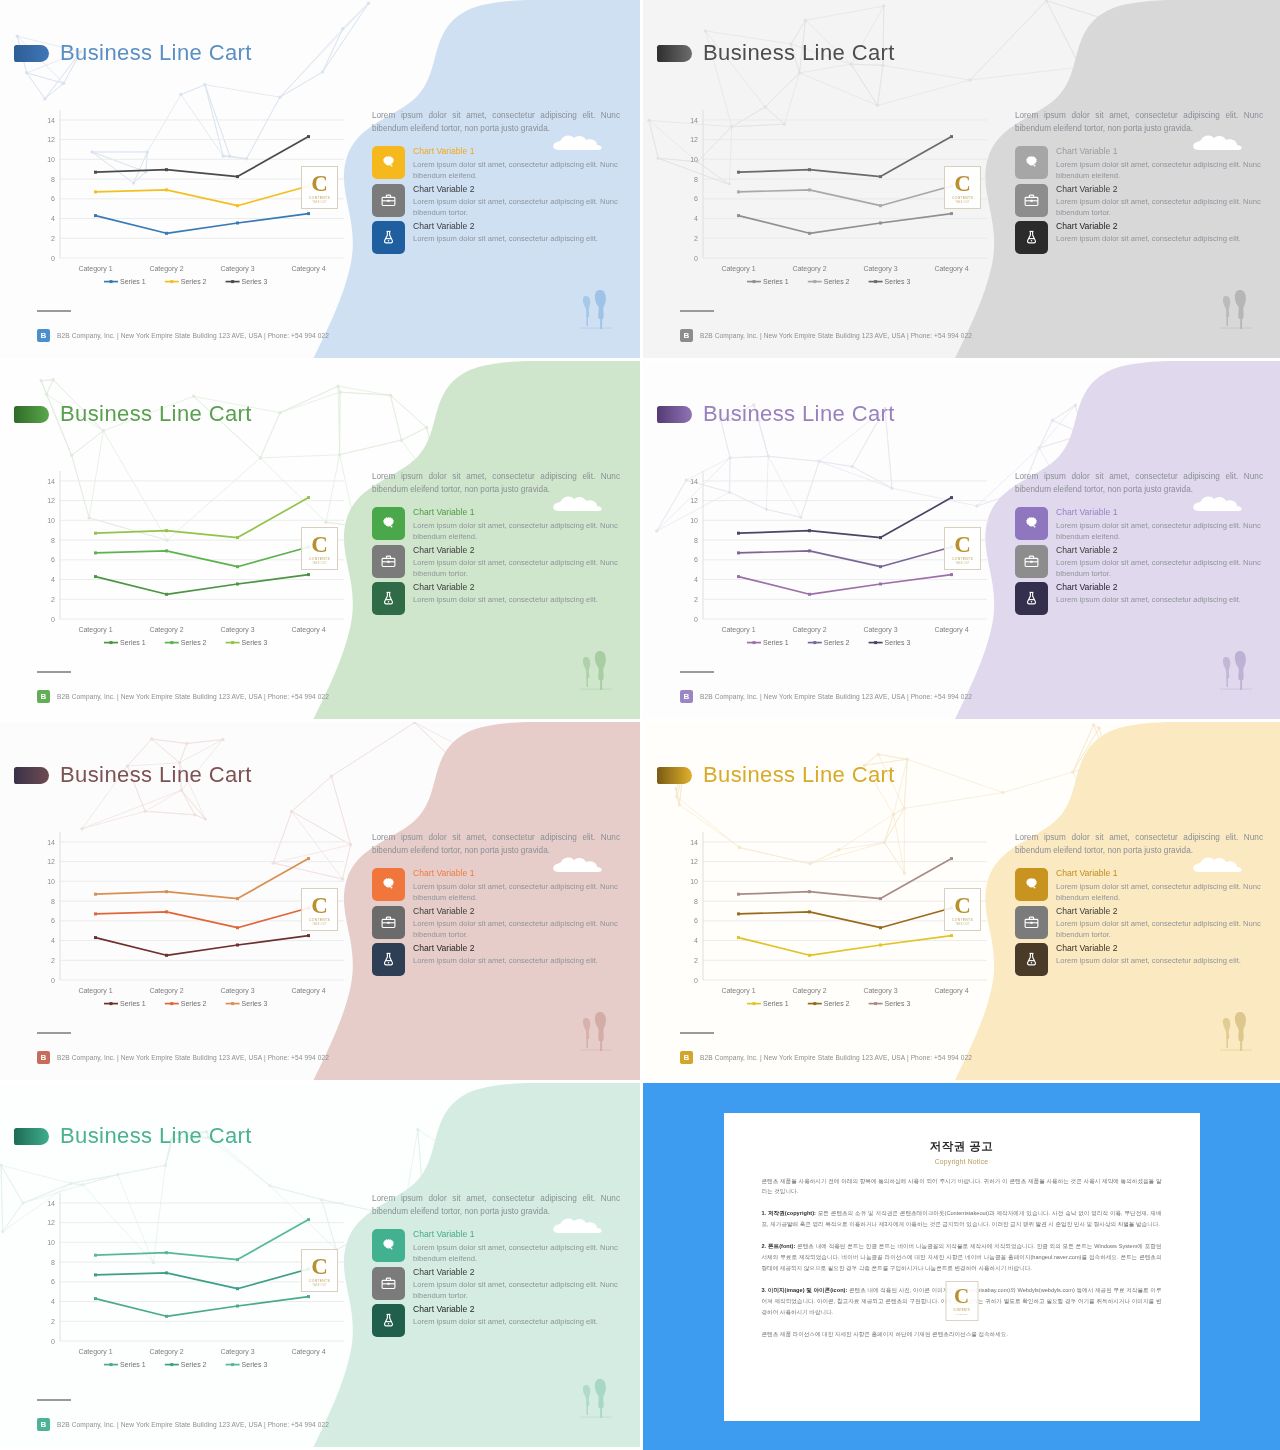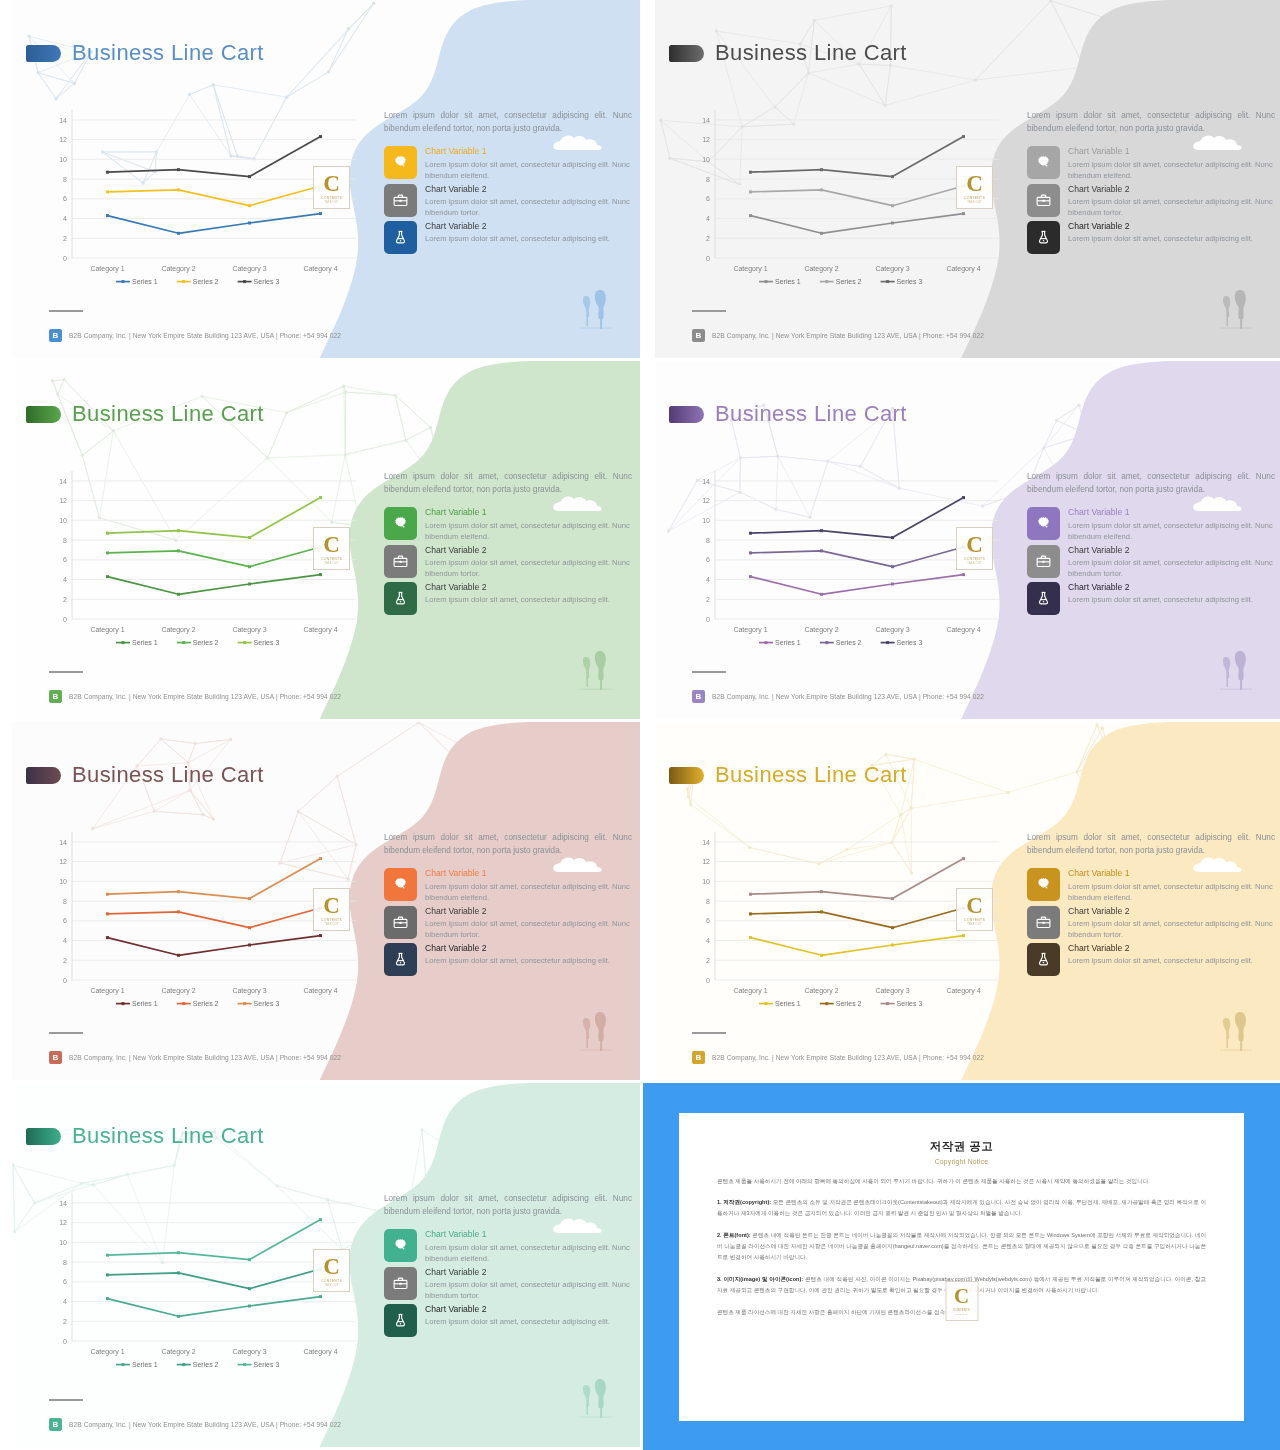--- a/index.html
+++ b/index.html
@@ -16,21 +16,21 @@
     grid-template-columns:643px 637px;
     grid-template-rows:361px 361px 361px 367px;
     gap:0;
   }
   .slide {
     position:relative;
     overflow:hidden;
     background:#fdfdfd;
   }
   .slide.gap-r { border-right:3px solid #ffffff; }
-  .slide.gap-b { border-bottom:3px solid #ffffff;margin-left:12px; }
+  .slide.gap-b { border-bottom:3px solid #ffffff; }
 
   
   .netbg {
     position:absolute; inset:0;
     pointer-events:none;
     opacity:1;
   }
   .netbg svg { width:100%; height:100%; display:block; }
 
   
@@ -125,21 +125,21 @@
     display:flex; align-items:center; justify-content:center;
     color:#fff; font-size:8px; font-weight:700;
     font-family:"Liberation Sans", sans-serif;
   }
   .f-text { font-size:6.6px; color:#8e8e8e; letter-spacing:.1px; }
 
   
   .copy-slide { background:#3d9bf0; display:flex; align-items:center; justify-content:center; }
   .copy-card {
     position:relative;
-    width:565px; height:308px;
+    width:476px; height:308px;
     background:#fff;
     padding:26px 38px 0 38px;
     overflow:hidden;
   }
   .copy-h1 { text-align:center; font-size:11.5px; font-weight:700; color:#2b2b2b; letter-spacing:.5px; }
   .copy-h2 { text-align:center; font-size:6.8px; color:#b49a5e; margin-top:4px; letter-spacing:.2px; }
   .copy-p  { font-size:5.6px; line-height:1.95; color:#6c6c6c; margin-top:11px; text-align:justify; }
   .copy-p b { color:#2e2e2e; font-weight:700; }
   .copy-wm {
     position:absolute; left:50%; top:168px; transform:translateX(-50%);

